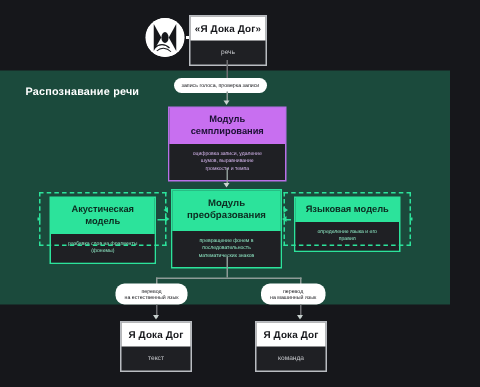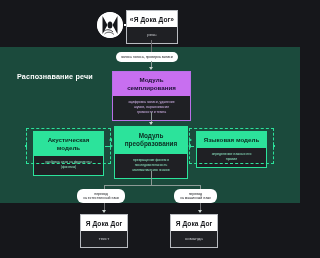--- a/index.html
+++ b/index.html
@@ -17,21 +17,21 @@
 
   
   .band {
     position: absolute;
     left: 0; right: 0;
     top: 47px; height: 156px;
     background: #1b4a3c;
   }
   .band-title {
     position: absolute;
-    left: 17px; top: 72px;
+    left: 17px; top: 56px;
     color: #ffffff;
     font-size: 7.2px;
     font-weight: bold;
     letter-spacing: .15px;
     white-space: nowrap;
   }
 
   
   .vline { position: absolute; width: 1px; background: #8d9a96; }
   .vline.dark { background: #6e6e72; }

